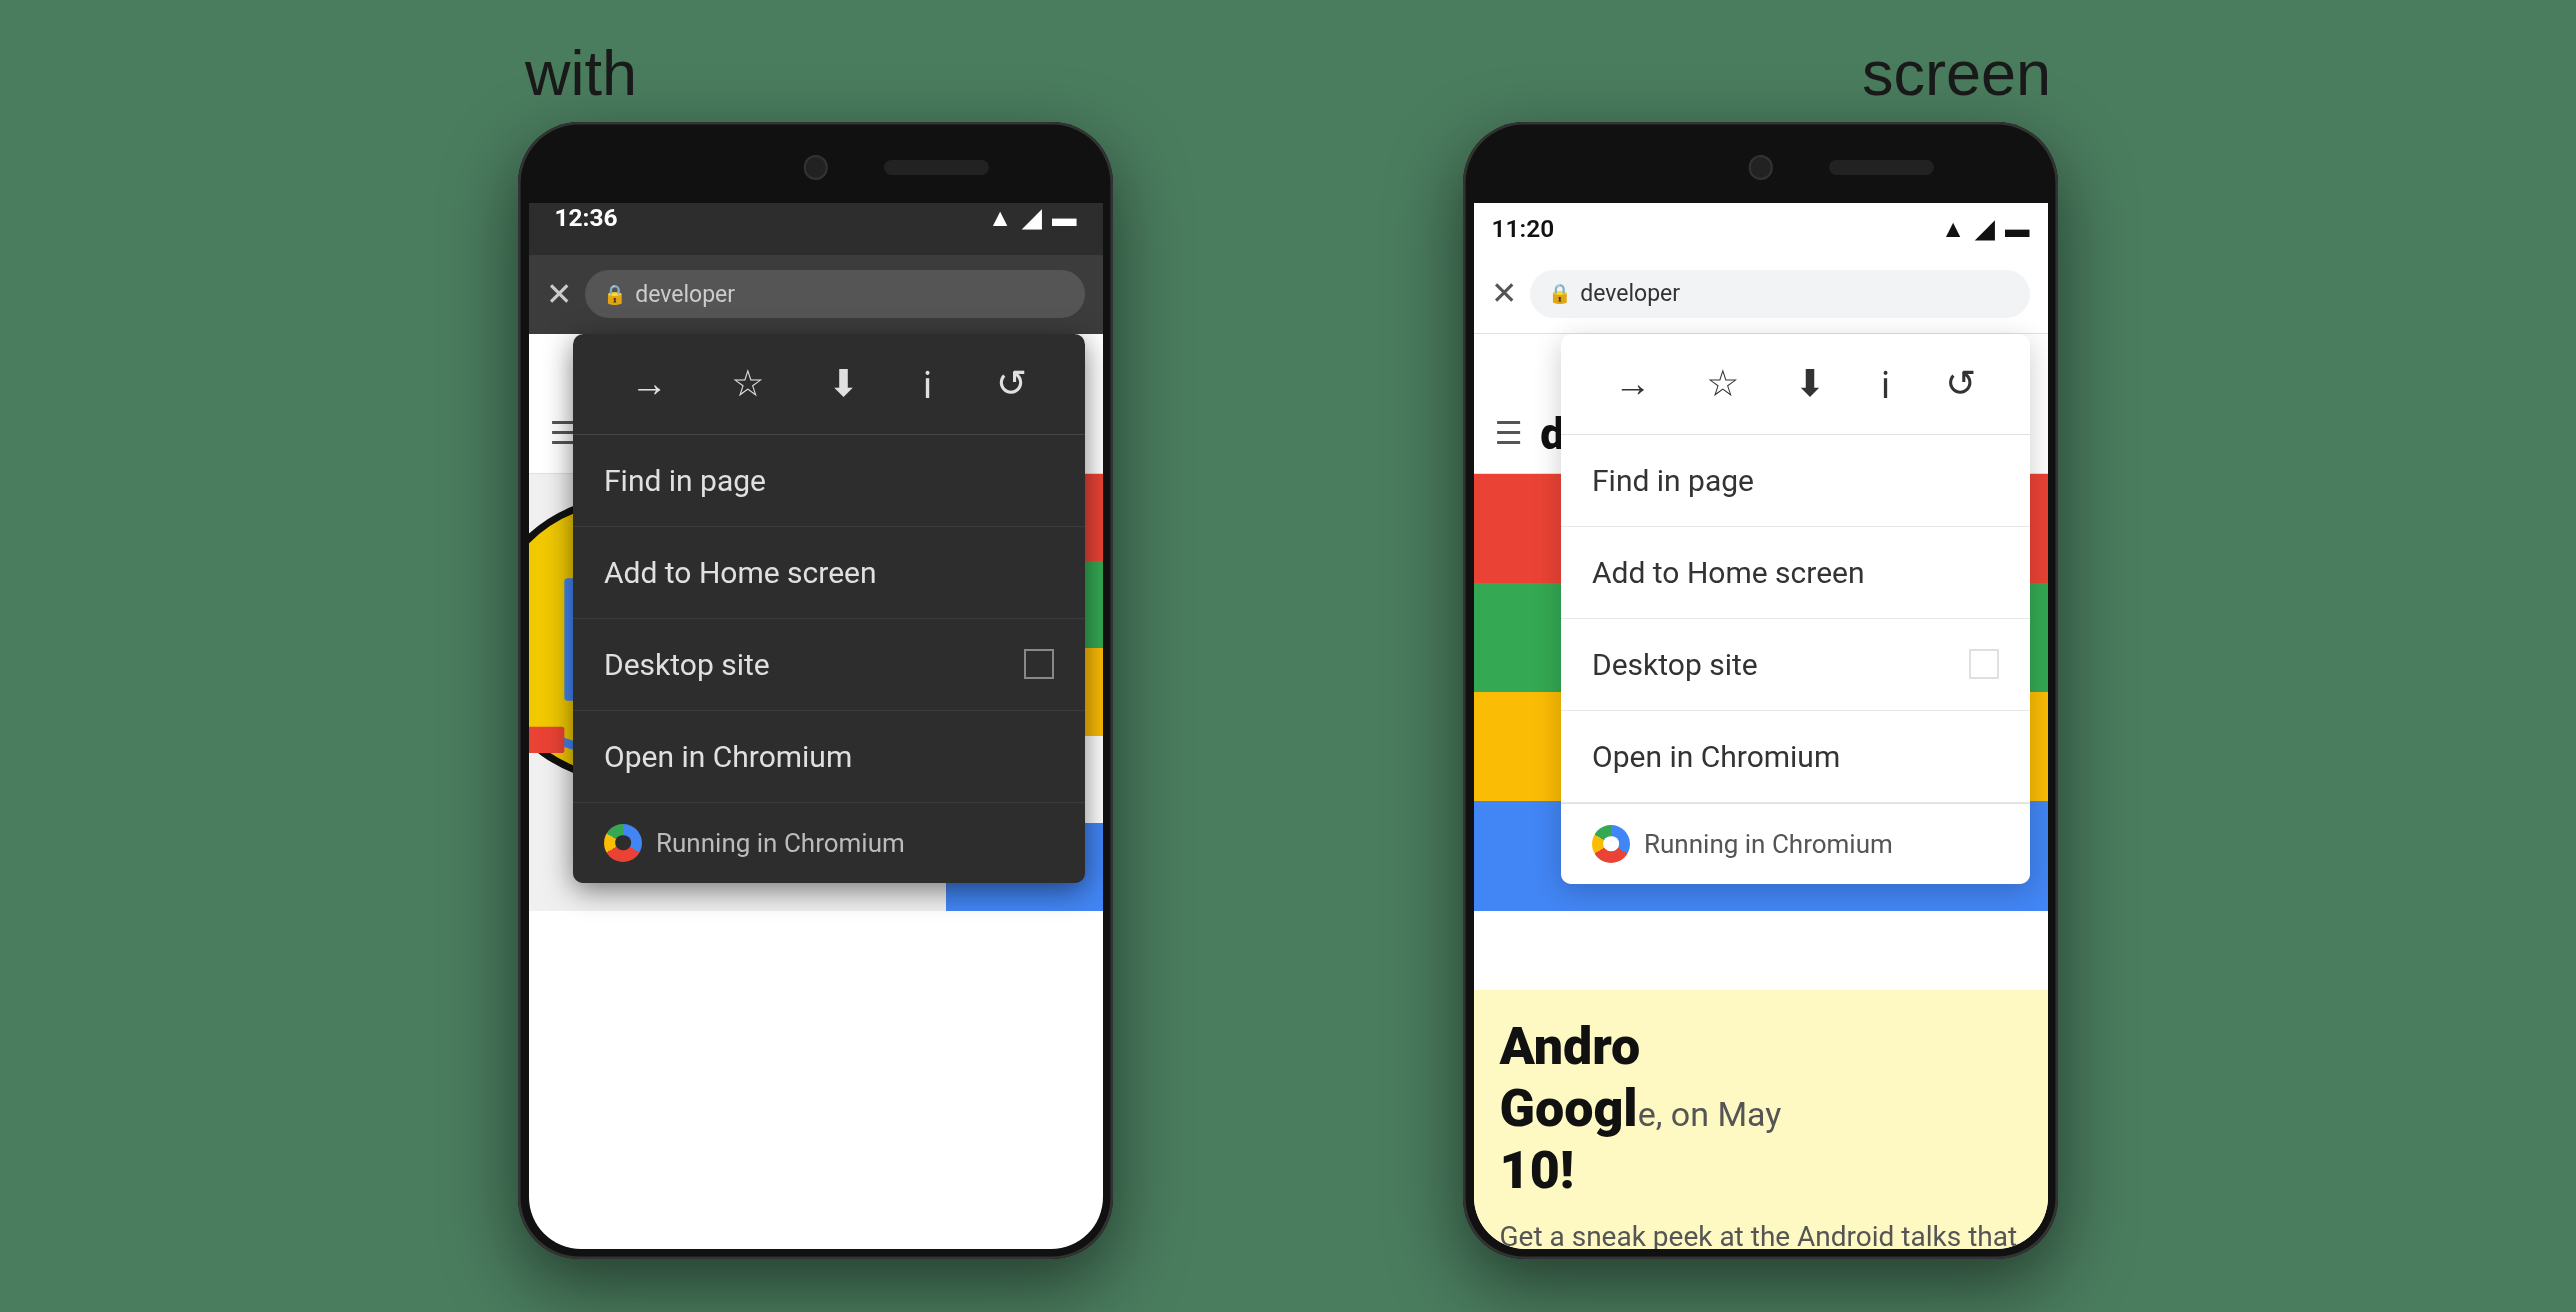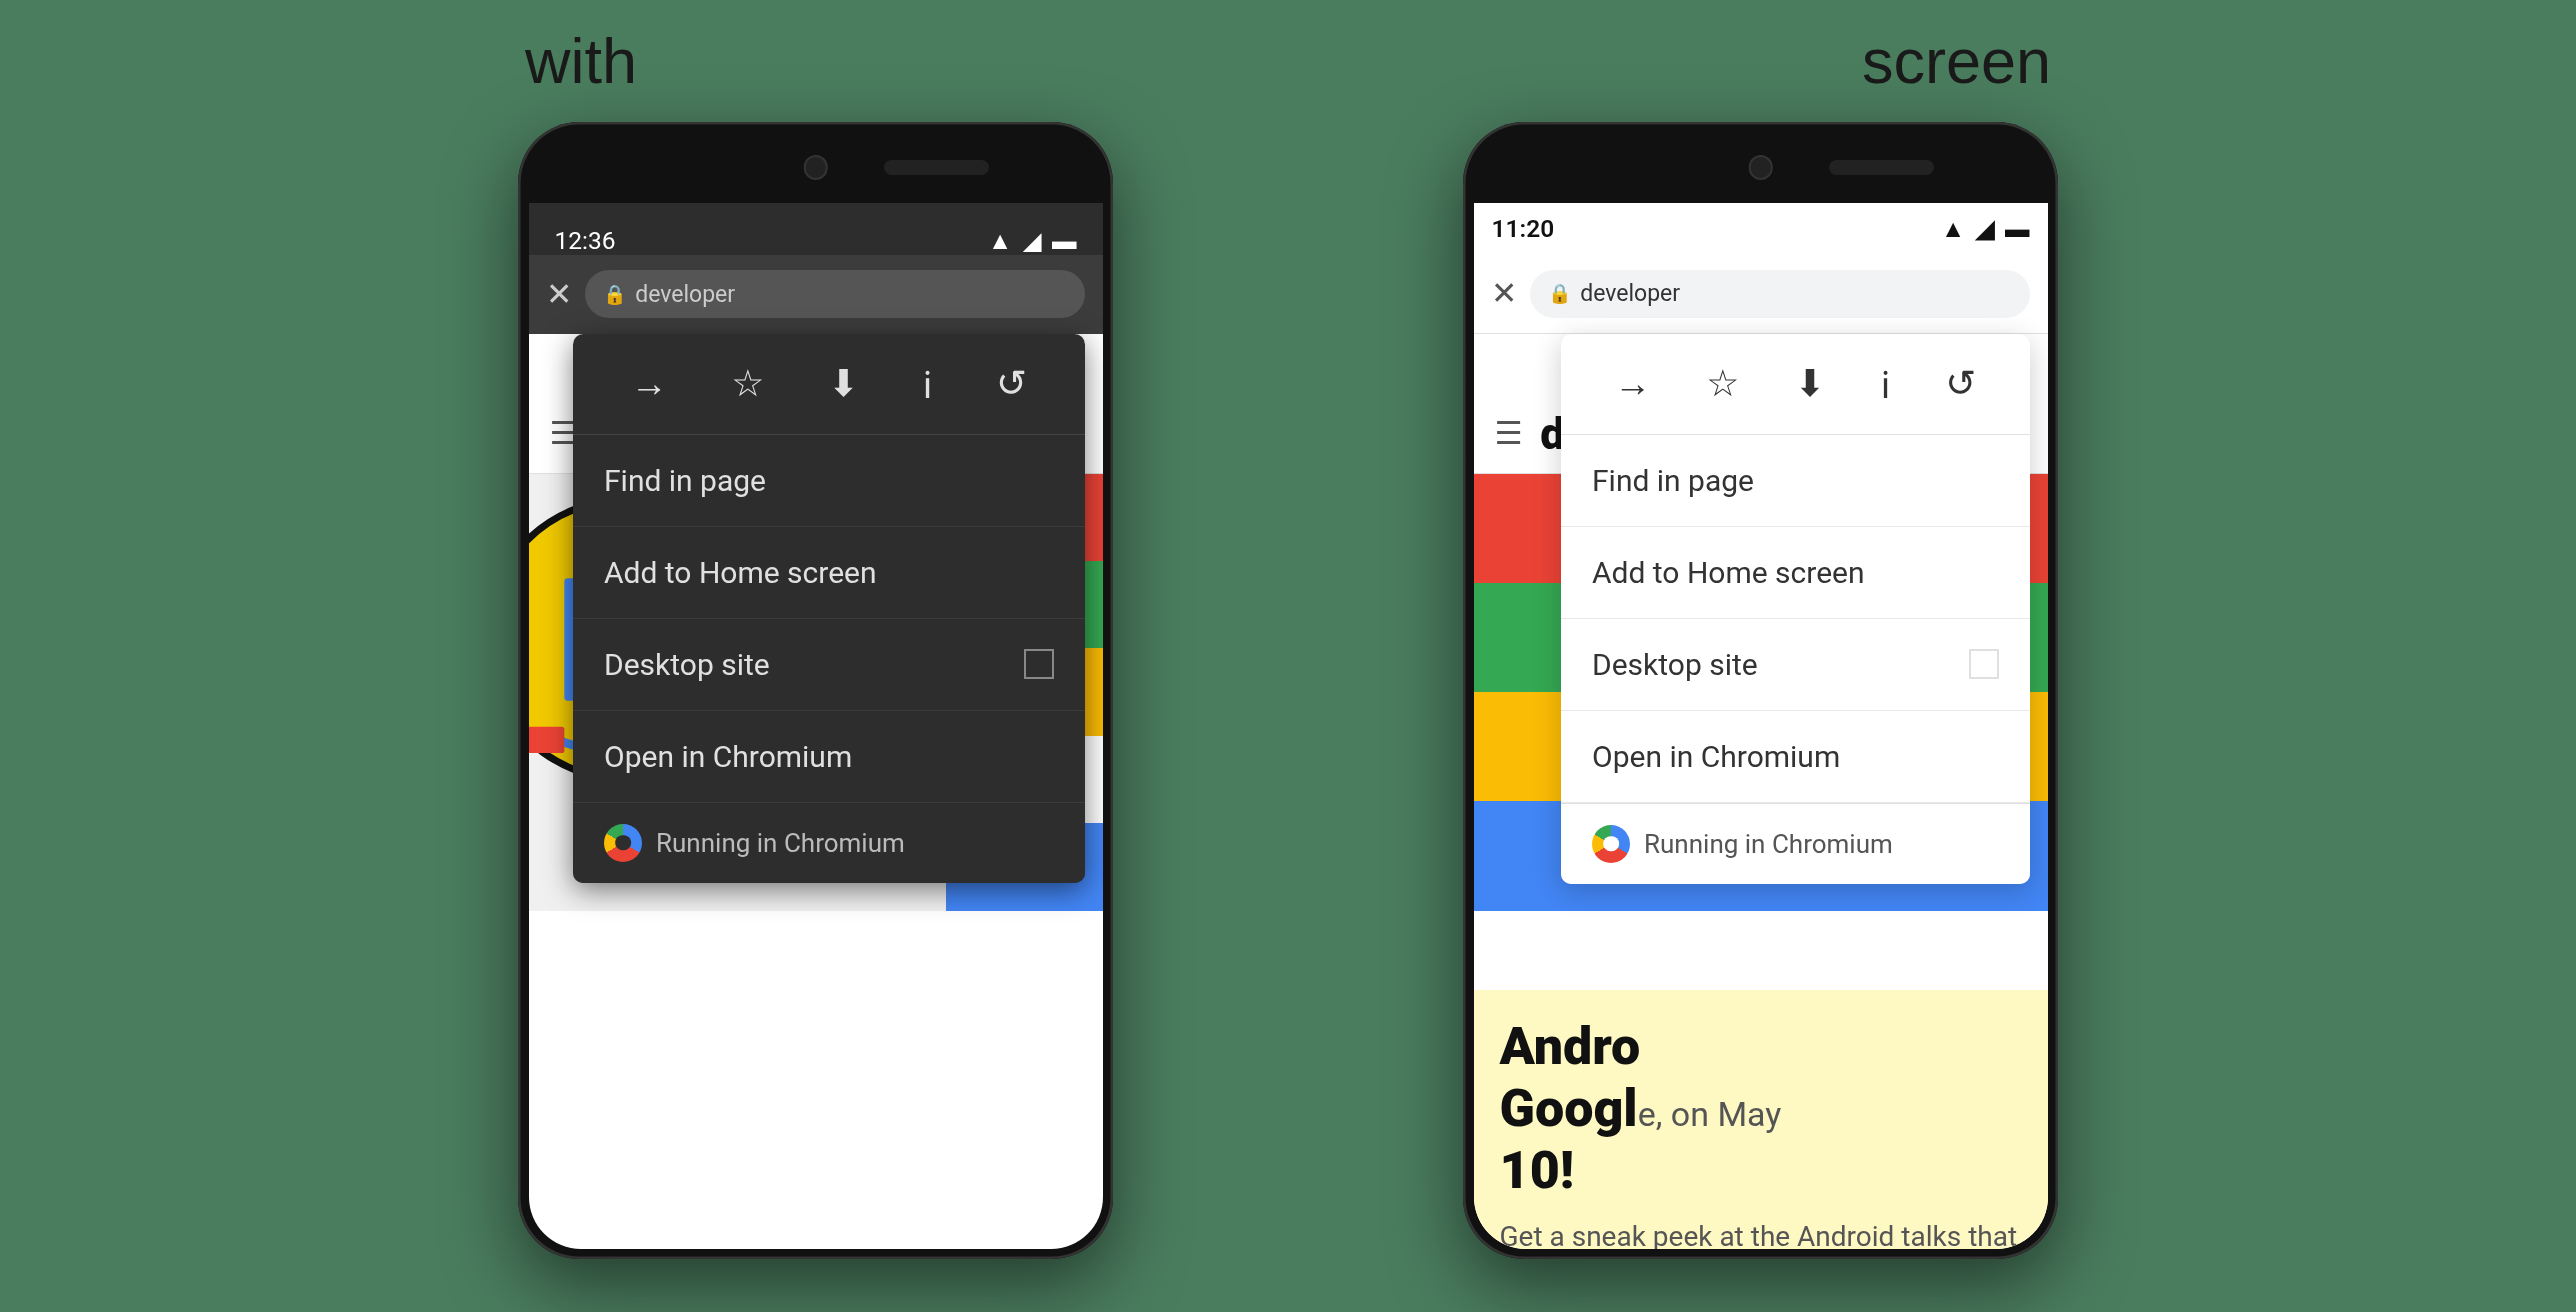--- a/index.html
+++ b/index.html
@@ -11,21 +11,21 @@
       font-family: 'Roboto', Arial, sans-serif;
       display: flex;
       align-items: flex-start;
       justify-content: center;
       overflow: hidden;
       position: relative;
     }
 
     .labels-row {
       position: absolute;
-      top: 25px;
+      top: 37px;
       left: 0;
       width: 100%;
       display: flex;
       justify-content: center;
       gap: 1225px;
     }
 
     .section-label {
       font-size: 63px;
       color: #1a1a1a;
@@ -403,25 +403,25 @@
       padding: 0 17.5px;
       gap: 8.7px;
       font-size: 23px;
       color: #ccc;
     }
 
     .status-bar-dark {
       height: 52px;
       background: #2d2d2d;
       display: flex;
-      align-items: flex-end;
+      align-items: flex-start;
       justify-content: space-between;
       padding: 0 26px;
       font-size: 24.5px;
-      font-weight: 400;
+      font-weight: 700;
       color: #fff;
     }
   </style>
 </head>
 <body>
 
 <div class="labels-row">
   <span class="section-label">with</span>
   <span class="section-label">screen</span>
 </div>

